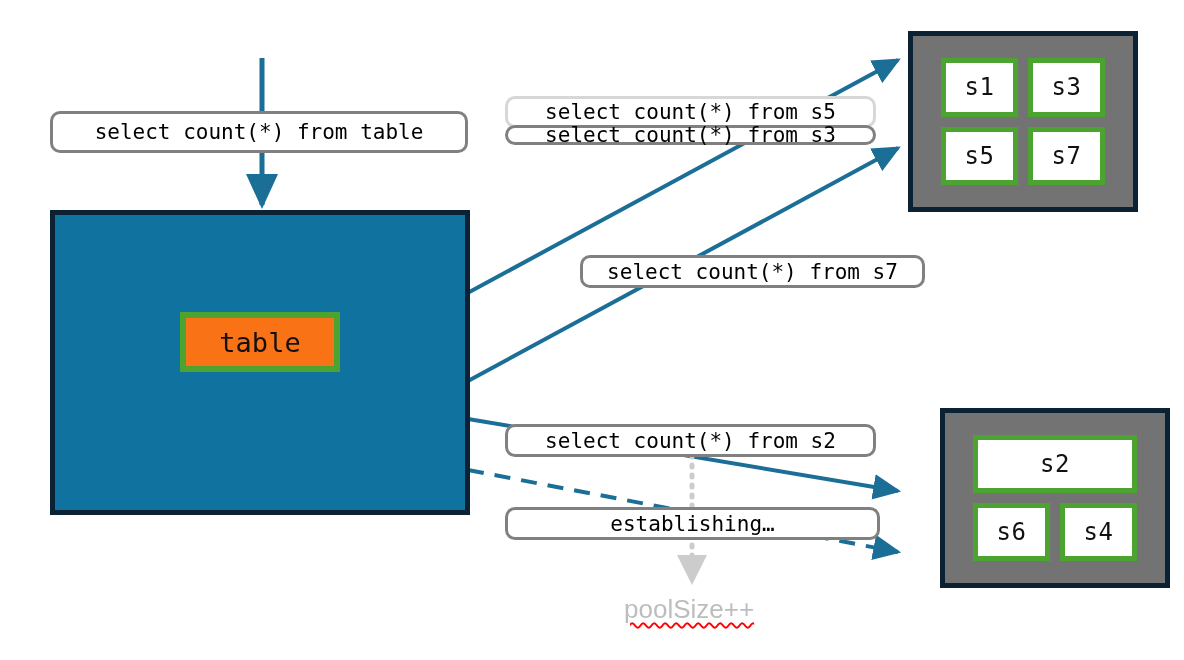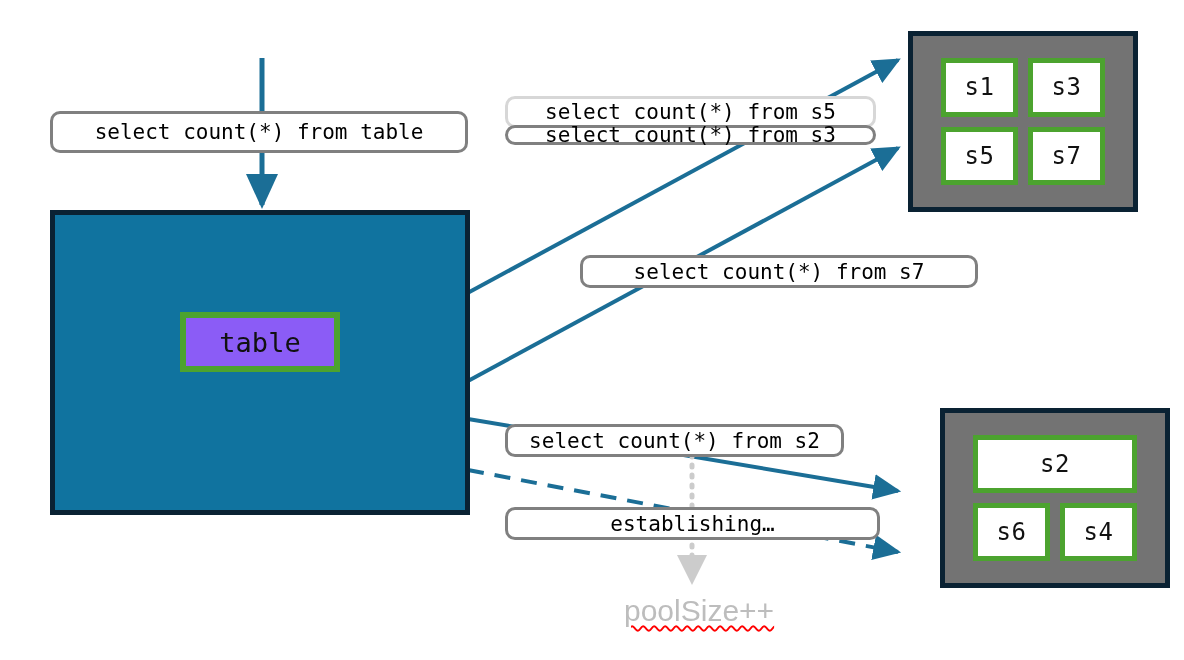--- a/index.html
+++ b/index.html
@@ -17,34 +17,34 @@
   .pool-inner{position:absolute;inset:0;display:grid;gap:10px;
               padding:22px 28px;box-sizing:border-box;}
 
   .node{background:#ffffff;border:5px solid #4ca32f;box-sizing:border-box;
         display:flex;align-items:center;justify-content:center;
         font-size:24px;color:#111;letter-spacing:.5px;}
 
   
   .dbbox{position:absolute;background:#10739f;border:5px solid #0a2233;
          box-sizing:border-box;}
-  .dbtable{position:absolute;background:#8b5cf6;border:6px solid #4ca32f;
+  .dbtable{position:absolute;background:#f97316;border:6px solid #4ca32f;
            box-sizing:border-box;display:flex;align-items:center;
            justify-content:center;font-size:27px;color:#111;}
 
   
   .qlabel{position:absolute;background:#ffffff;border:3px solid #808080;
           border-radius:10px;box-sizing:border-box;
           display:flex;align-items:center;justify-content:center;
           font-size:21px;color:#000;white-space:nowrap;letter-spacing:0;}
   .qlabel.faint{border-color:#d7d7d7;}
 
   
   .poolsize{position:absolute;font-family:"Liberation Sans","DejaVu Sans",sans-serif;
-            font-size:30px;color:#bdbdbd;white-space:nowrap;
+            font-size:26px;color:#bdbdbd;white-space:nowrap;
             text-decoration:underline wavy #ff0000;
             text-decoration-thickness:1.5px;text-underline-offset:4px;}
 </style>
 </head>
 <body>
 
 <div id="canvas">
 
   <svg id="wires" viewBox="0 0 1184 660" xmlns="http://www.w3.org/2000/svg">
     <defs>
@@ -100,21 +100,21 @@
       <div class="node">s4</div>
     </div>
   </div>
 
   <div class="qlabel" style="left:50px;top:111px;width:418px;height:42px;">select count(*) from table</div>
 
   <div class="qlabel faint" style="left:505px;top:96px;width:371px;height:32px;">select count(*) from s5</div>
 
   <div class="qlabel" style="left:505px;top:125px;width:371px;height:20px;">select count(*) from s3</div>
 
-  <div class="qlabel" style="left:580px;top:255px;width:398px;height:33px;">select count(*) from s7</div>
+  <div class="qlabel" style="left:580px;top:255px;width:345px;height:33px;">select count(*) from s7</div>
 
-  <div class="qlabel" style="left:505px;top:424px;width:339px;height:33px;">select count(*) from s2</div>
+  <div class="qlabel" style="left:505px;top:424px;width:371px;height:33px;">select count(*) from s2</div>
 
   <div class="qlabel" style="left:505px;top:507px;width:375px;height:33px;">establishing…</div>
 
   <div class="poolsize" style="left:624px;top:594px;">poolSize++</div>
 
 </div>
 
 </body></html>

